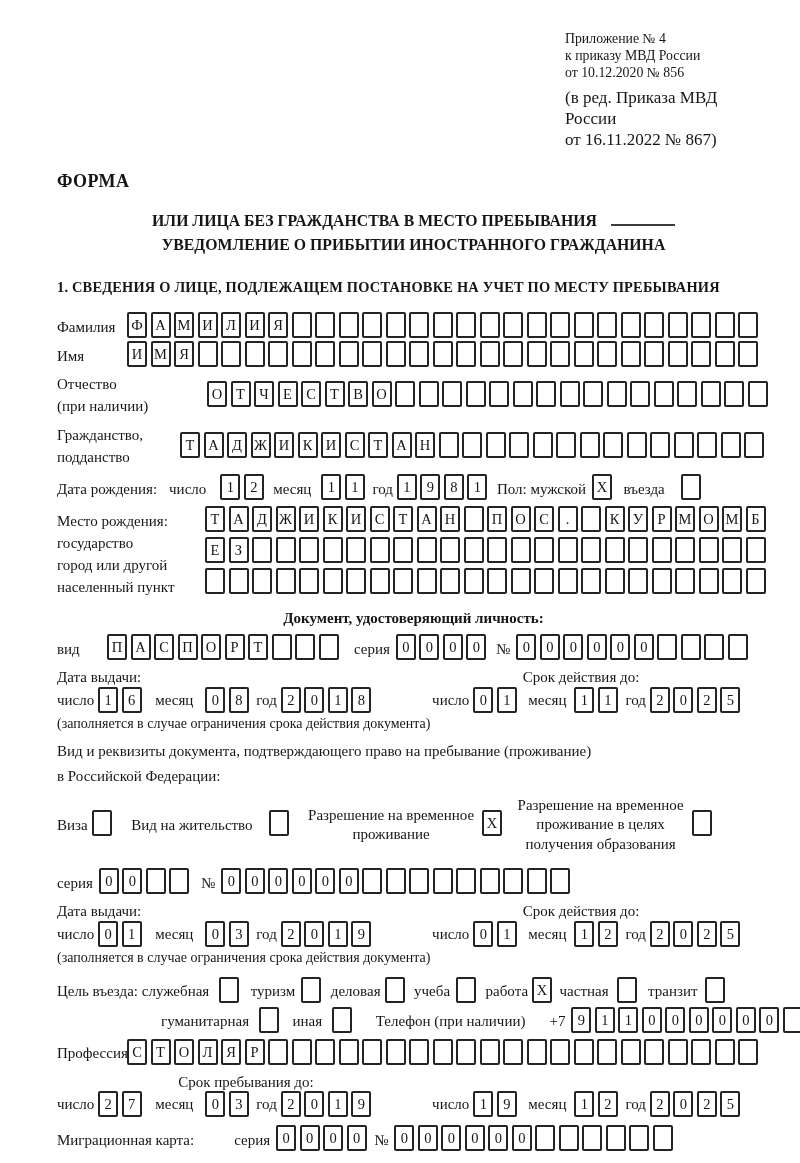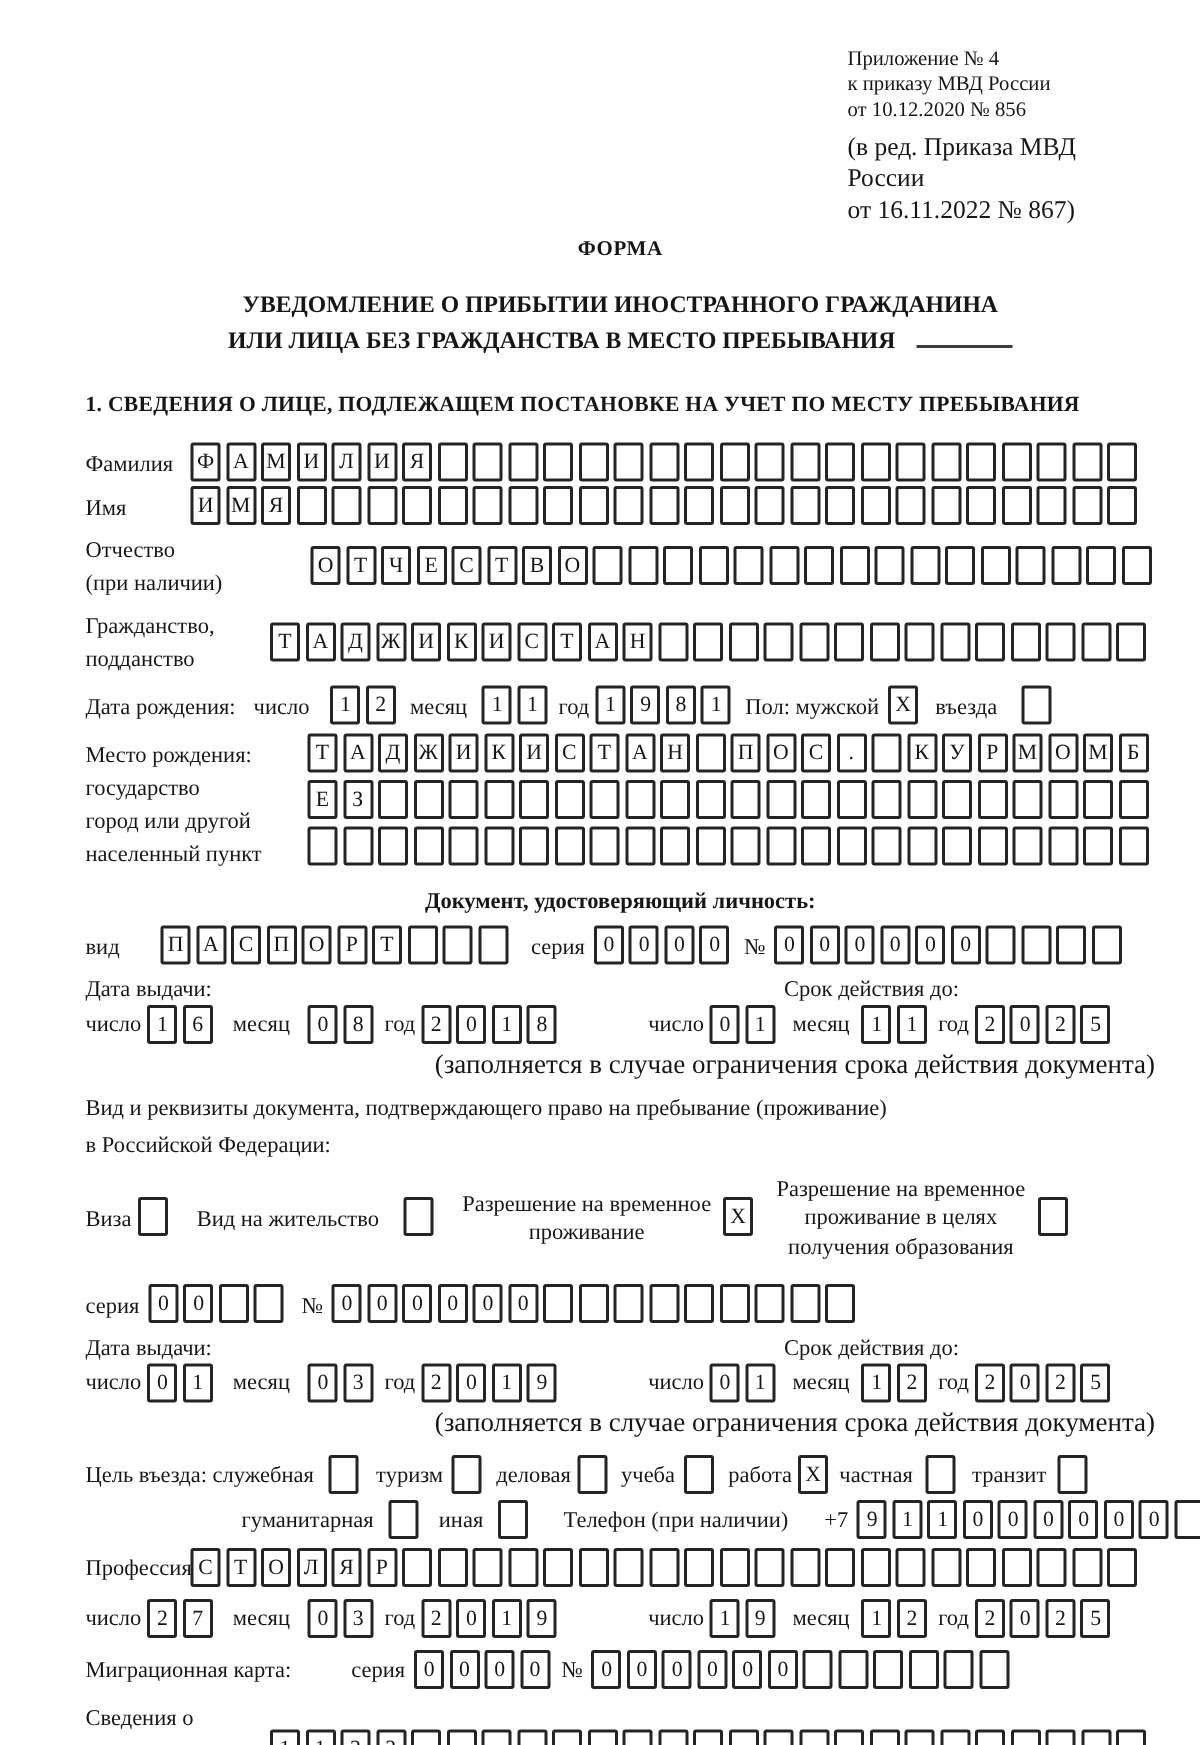--- a/index.html
+++ b/index.html
@@ -7,21 +7,21 @@
   body {
     width:800px; min-height:1163px; background:#ffffff; color:#161616;
     font-family:"Liberation Serif","DejaVu Serif",serif; font-size:15px; line-height:1.25;
   }
   .page { padding:30px 30px 22px 57px; width:800px; }
 
   
   .hdr { margin-left:auto; width:205px; font-size:13.8px;font-family:Liberation Serif, serif; }
   .hdr .small { font-size:17px; }
   .hdr .gap { height:5px; }
-  .hdr-form { text-align:center; font-weight:bold; font-size:14px; margin-top:8px; letter-spacing:.4px; }
+  .hdr-form { text-align:left; font-weight:bold; font-size:18px; margin-top:20px; letter-spacing:.4px; }
 
   .title { text-align:center; font-weight:bold; font-size:15.8px; margin-top:16px; line-height:1.5; }
   .blank { display:inline-block; width:64px; border-bottom:2.6px solid #3c3c3c; margin-left:14px; }
 
   .sec-head { font-weight:bold; font-size:14.4px; margin:22px 0 16px; letter-spacing:.2px; }
 
   .frow { display:flex; align-items:center; margin-bottom:3px; }
   .lbl { flex:none; padding-top:4px; }
   .w70  { width:70px; }
   .w123 { width:123px; }
@@ -44,21 +44,21 @@
   .mr6{margin-right:6px}
 
   .center-head { text-align:center; font-weight:bold; margin:10px 0 6px; }
 
   .split { display:flex; }
   .half-l { width:47%; display:flex; align-items:flex-start; }
   .half-r { width:53%; display:flex; align-items:flex-start; }
   .head-l { width:47%; text-align:left; }
   .head-r { width:53%; text-align:center; }
   .dheads { margin-top:8px; }
-  .note-r { text-align:right; font-size:18px; margin:2px 0 10px; }
+  .note-r { text-align:left; font-size:14px; margin:2px 0 10px; }
 
   .plain { margin:6px 0 2px; }
   .copt { text-align:center; line-height:1.3; padding-top:4px; flex:none; }
   .mt6 { margin-top:6px; }
 </style>
 </head>
 <body>
 
 <div class="page">
 
@@ -66,24 +66,24 @@
     <div>Приложение № 4</div>
     <div>к приказу МВД России</div>
     <div>от 10.12.2020 № 856</div>
     <div class="gap"></div>
     <div class="small">(в ред. Приказа МВД России</div>
     <div class="small">от 16.11.2022 № 867)</div>
   </div>
   <div class="hdr-form">ФОРМА</div>
 
   <div class="title">
-    <div>УВЕДОМЛЕНИЕ О ПРИБЫТИИ ИНОСТРАННОГО ГРАЖДАНИНА</div>
     <div>
       <span>ИЛИ ЛИЦА БЕЗ ГРАЖДАНСТВА В МЕСТО ПРЕБЫВАНИЯ</span><span class="blank"></span>
     </div>
+    <div>УВЕДОМЛЕНИЕ О ПРИБЫТИИ ИНОСТРАННОГО ГРАЖДАНИНА</div>
   </div>
 
   <div class="sec-head">1. СВЕДЕНИЯ О ЛИЦЕ, ПОДЛЕЖАЩЕМ ПОСТАНОВКЕ НА УЧЕТ ПО МЕСТУ ПРЕБЫВАНИЯ</div>
 
   <div class="frow">
     <span class="lbl w70">Фамилия</span>
     <span class="cells">
         <span class="cell">Ф</span>
         <span class="cell">А</span>
         <span class="cell">М</span>
@@ -599,20 +599,21 @@
         <span class="cell"></span>
         <span class="cell"></span>
         <span class="cell"></span>
         <span class="cell"></span>
         <span class="cell"></span>
         <span class="cell"></span>
       </span>
   </div>
 
   <div class="split dheads">
+    <div class="head-r">Срок пребывания до:</div>
   </div>
   <div class="split">
     <div class="half-l">
       <span class="ilbl">число</span>
       <span class="cells ml4">
           <span class="cell">2</span>
           <span class="cell">7</span>
         </span>
       <span class="ilbl ml10">месяц</span>
       <span class="cells ml12">

